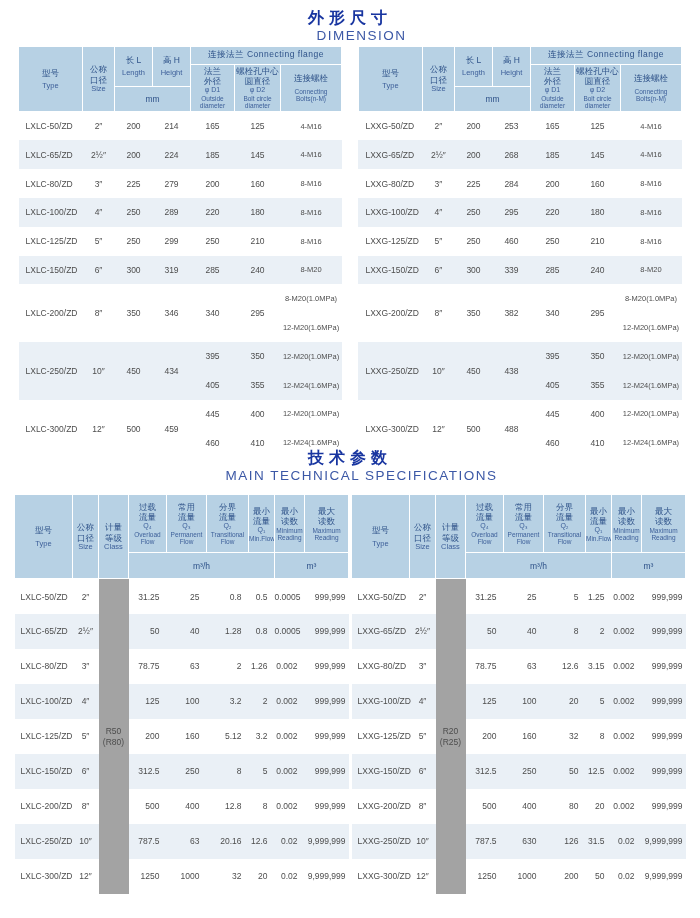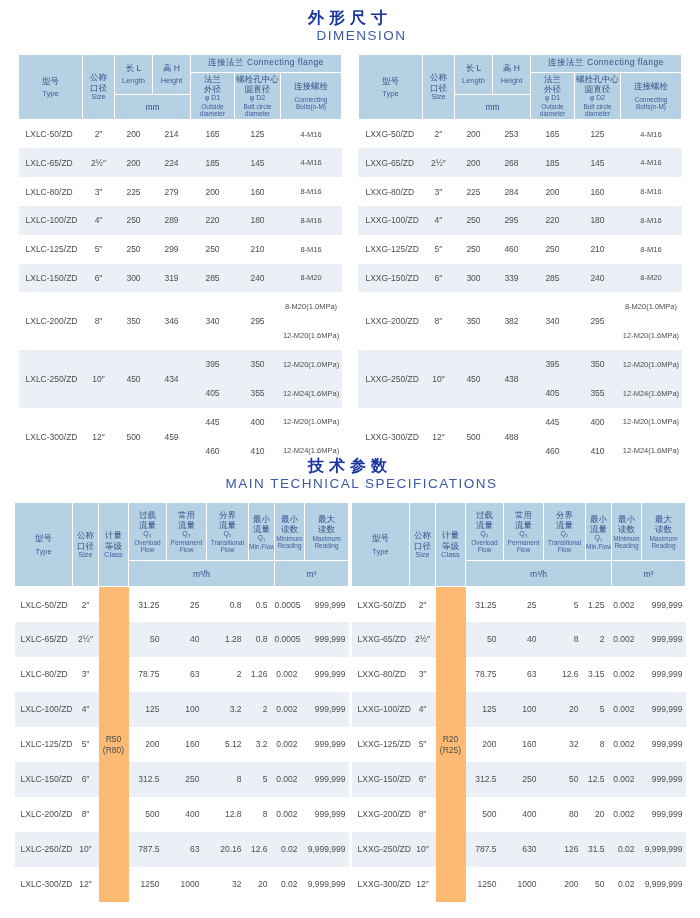--- a/index.html
+++ b/index.html
@@ -7,21 +7,21 @@
     width: 700px; height: 918px; margin: 0 auto;
     background: #ffffff;
     font-family: "Liberation Sans", "DejaVu Sans", sans-serif;
     color: #4d4d4d;
     overflow: hidden;
   }
   .page { padding-top: 8px; }
 
   
   .section-title { text-align: center; }
-  .section-title.first { margin-bottom: 9px; }
+  .section-title.first { margin-bottom: 1px; }
   .section-title.second { margin-top: 13px; margin-bottom: 9px; }
   .title-cn {
     color: #1835a0; font-weight: bold; font-size: 16px;
     letter-spacing: 5px; line-height: 1.25;
   }
   .title-en {
     color: #3c58a6; font-size: 13.5px; letter-spacing: 1.5px; line-height: 1.25; padding-left: 23px;
   }
 
   
@@ -82,21 +82,21 @@
   .spec td.c-max-reading { padding-right: 3px; margin-left: 36px; }
   .spec td.c-size { text-align: center; }
 
   td .stack {
     display: flex; flex-direction: column;
     justify-content: space-around; height: 100%;
   }
   td .line { line-height: 1; }
 
   td.class-cell {
-    background: #fdba74;
+    background: #a3a3a3;
     font-size: 8.5px; color: #4d4d4d;
     text-align: center; vertical-align: middle;
     line-height: 1.3;
   }
 </style>
 </head>
 <body>
 
 <div class="page">
 

